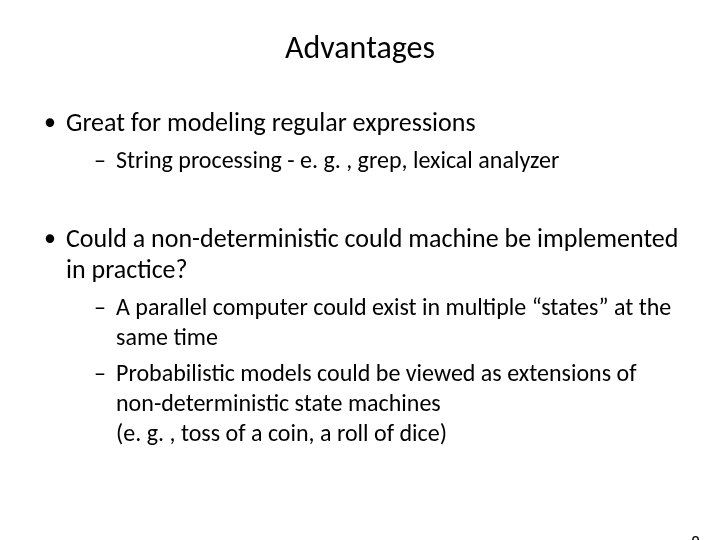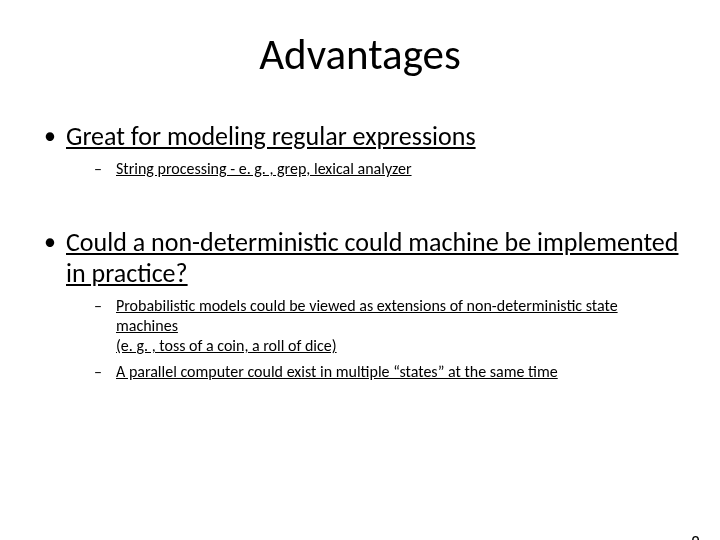--- a/index.html
+++ b/index.html
@@ -14,50 +14,49 @@
     overflow: hidden;
   }
   .slide {
     width: 720px;
     height: 540px;
     position: relative;
     box-sizing: border-box;
   }
   .title {
     text-align: center;
-    font-size: 43px;
+    font-size: 32px;
     font-weight: 400;
     margin-top: 28px;
     margin-bottom: 40px;
   }
   ul.level1 {
     list-style: none;
     padding: 0 40px 0 40px;
     margin: 0;
     font-size: 26px;
-    text-decoration: underline;
   }
   ul.level1 > li {
     position: relative;
     padding-left: 26px;
     margin-bottom: 10px;
     line-height: 1.22;
   }
   ul.level1 > li::before {
     content: "•";
     position: absolute;
     left: 4px;
     top: 0;
     font-size: 24px;
   }
   ul.level2 {
     list-style: none;
     padding: 0 0 0 28px;
     margin: 6px 0 0 0;
-    font-size: 16px;
+    font-size: 24px;
   }
   ul.level2 > li {
     position: relative;
     padding-left: 22px;
     margin-bottom: 6px;
     line-height: 1.25;
   }
   ul.level2 > li::before {
     content: "–";
     position: absolute;
@@ -91,25 +90,25 @@
         </li>
       </ul>
     </li>
 
     <li class="gap" style="height: 38px; list-style: none; padding: 0px; margin: 0px;"></li>
 
     <li>
       <span>Could a non-deterministic could machine be implemented in practice?</span>
       <ul class="level2">
         <li>
+          <span>A parallel computer could exist in multiple “states” at the same time</span>
+        </li>
+        <li>
           <span style="white-space: pre-line;">Probabilistic models could be viewed as extensions of non-deterministic state machines
 (e. g. , toss of a coin, a roll of dice)</span>
-        </li>
-        <li>
-          <span>A parallel computer could exist in multiple “states” at the same time</span>
         </li>
       </ul>
     </li>
   </ul>
 
   <div class="pagenum">8</div>
 
 </div>
 
 </body></html>

